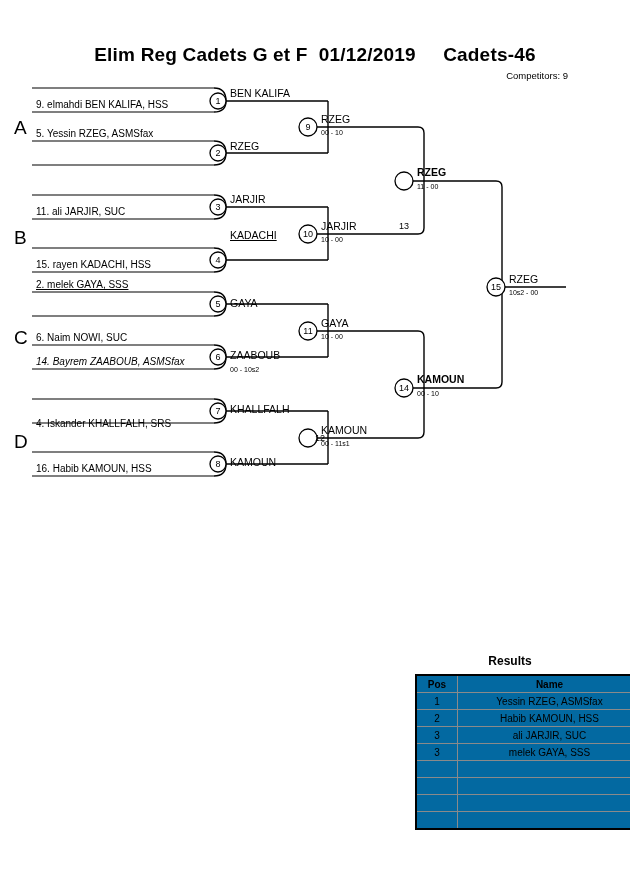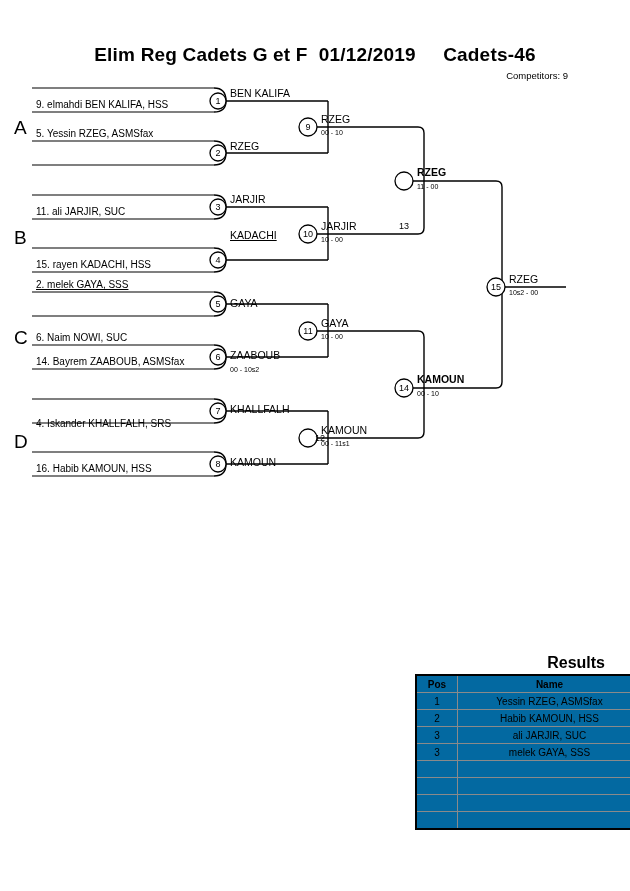--- a/index.html
+++ b/index.html
@@ -24,22 +24,22 @@
 
   svg.bracket{position:absolute;left:0;top:0;width:630px;height:640px;}
 
   .nm{position:absolute;font-size:10px;white-space:nowrap;line-height:1;}
   .wn{position:absolute;font-size:10.5px;white-space:nowrap;line-height:1;}
   .wn.bold{font-weight:bold;}
   .sc{position:absolute;font-size:7px;white-space:nowrap;line-height:1;}
   .mnum{position:absolute;font-size:9px;text-align:center;width:16px;line-height:16px;}
 
   .results-title{
-    position:absolute;left:415px;top:654px;width:190px;text-align:right;
-    font-size:16px;font-weight:bold;
+    position:absolute;left:415px;top:654px;width:190px;text-align:center;
+    font-size:12px;font-weight:bold;
   }
   table.results{
     position:absolute;left:415px;top:674px;width:228px;
     border-collapse:collapse;border:2px solid #000000;background:#0369a1;
   }
   table.results th,table.results td{
     border:1px solid #8a8a8a;font-size:10px;font-weight:normal;
     height:16px;padding:0 4px;
   }
   table.results th{font-weight:bold;text-align:center;}
@@ -164,21 +164,21 @@
   <div class="mnum" style="left:210px;top:349px;">6</div>
   <div class="mnum" style="left:210px;top:403px;">7</div>
   <div class="mnum" style="left:210px;top:456px;">8</div>
 
   <div class="nm" style="left:36px;top:100px;">9. elmahdi BEN KALIFA, HSS</div>
   <div class="nm" style="left:36px;top:129px;">5. Yessin RZEG, ASMSfax</div>
   <div class="nm" style="left:36px;top:207px;">11. ali JARJIR, SUC</div>
   <div class="nm" style="left:36px;top:260px;">15. rayen KADACHI, HSS</div>
   <div class="nm" style="left:36px;top:280px;text-decoration:underline;">2. melek GAYA, SSS</div>
   <div class="nm" style="left:36px;top:333px;">6. Naim NOWI, SUC</div>
-  <div class="nm" style="left:36px;top:357px;">14. Bayrem ZAABOUB, ASMSfax</div>
+  <div class="nm" style="left:36px;top:357px;font-style:italic;">14. Bayrem ZAABOUB, ASMSfax</div>
   <div class="nm" style="left:36px;top:387px;margin-top:32px;">4. Iskander KHALLFALH, SRS</div>
   <div class="nm" style="left:36px;top:464px;">16. Habib KAMOUN, HSS</div>
 
   <div class="wn" style="left:230px;top:88px;">BEN KALIFA</div>
   <div class="wn" style="left:230px;top:141px;">RZEG</div>
   <div class="wn" style="left:230px;top:194px;">JARJIR</div>
   <div class="wn" style="left:230px;top:230px;text-decoration:underline;">KADACHI</div>
   <div class="wn" style="left:230px;top:298px;">GAYA</div>
   <div class="wn" style="left:230px;top:350px;">ZAABOUB</div>
   <div class="sc" style="left:230px;top:366px;">00 - 10s2</div>

